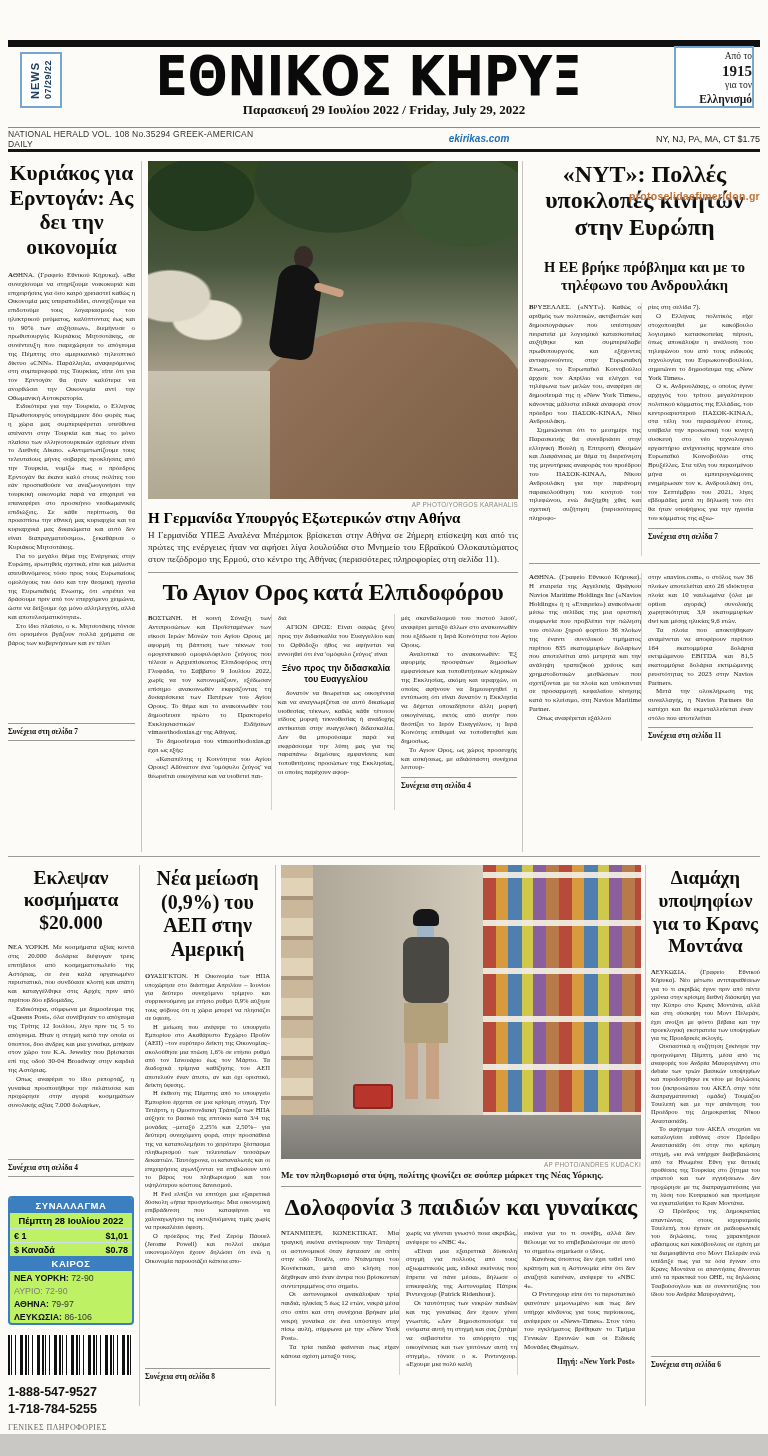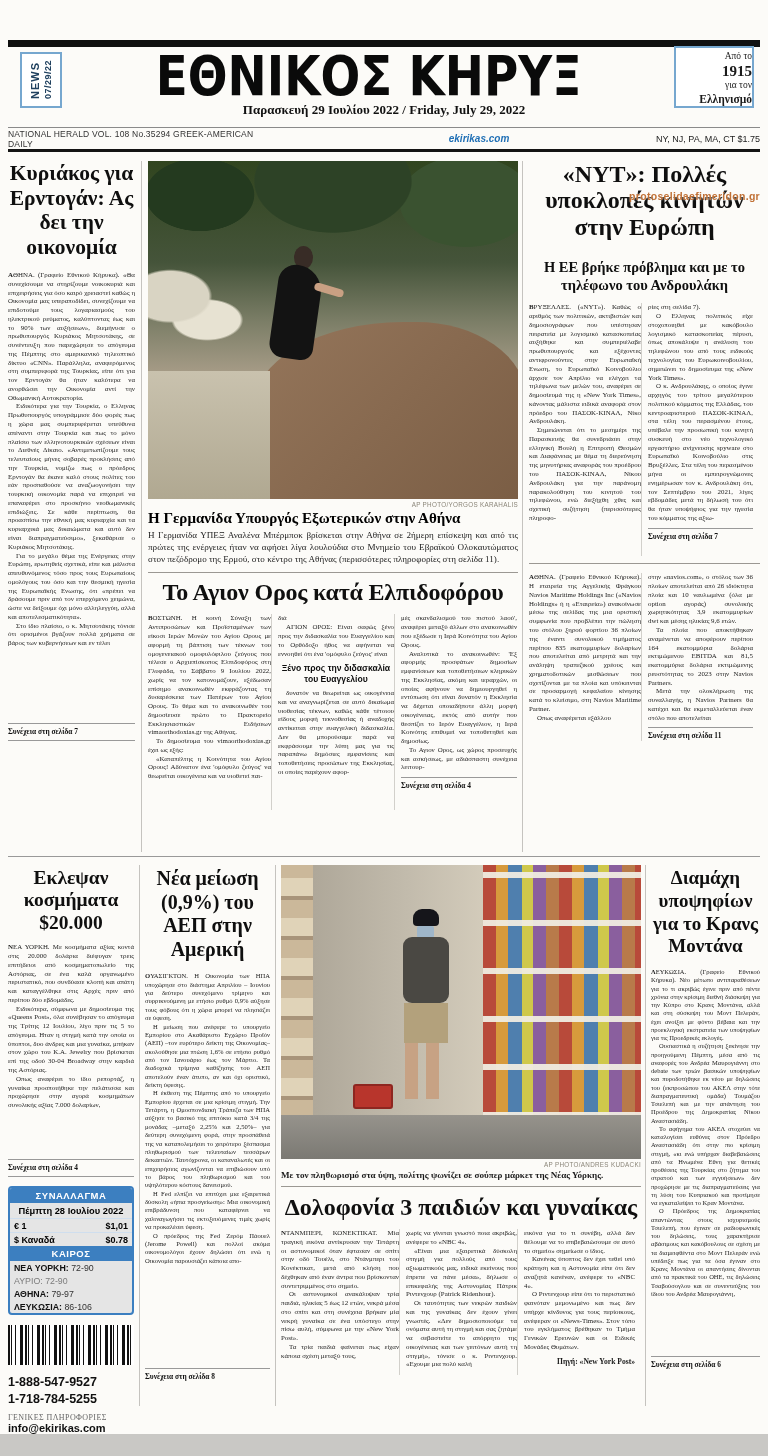--- a/index.html
+++ b/index.html
@@ -88,21 +88,21 @@
 
   
   .midrule{position:absolute;left:8px;top:856px;width:752px;height:1px;background:#999;}
   .sec2{position:absolute;left:8px;top:861px;width:752px;height:553px;}
   .sec2 .vdA{left:131px;top:4px;bottom:8px;}
   .sec2 .vdB{left:267px;top:4px;bottom:8px;}
   .sec2 .vdC{left:637px;top:4px;bottom:8px;}
   .colA{position:absolute;left:0;top:6px;width:126px;}
   .jew-h{font-size:19.5px;line-height:1.15;}
   .jew-body{margin-top:9px;height:211px;overflow:hidden;}
-  .fx-box{margin-top:9px;border:2px solid #3c7fc0;border-radius:4px;overflow:hidden;background:#e5e5e5;}
+  .fx-box{margin-top:19px;border:2px solid #3c7fc0;border-radius:4px;overflow:hidden;background:#bef264;}
   .fx-bar{background:#3c7fc0;color:#fff;font-family:"Liberation Sans",sans-serif;font-weight:bold;font-size:9.5px;text-align:center;padding:2px 0;letter-spacing:.5px;}
   .fx-date{font-weight:bold;font-size:9.3px;text-align:center;padding:3px 0 2px;font-family:"Liberation Sans",sans-serif;}
   .fx-row{display:flex;justify-content:space-between;font-family:"Liberation Sans",sans-serif;font-weight:bold;font-size:9px;padding:1.5px 4px;border-top:1px solid #cfdeee;}
   .w-row{font-family:"Liberation Sans",sans-serif;font-size:8.8px;padding:1.5px 4px;color:#333;}
   .w-row b{color:#111;}
   .w-row.dim,.w-row.dim b{color:#7c7c7c;font-weight:normal;}
   .barcode{margin-top:10px;height:40px;background:
      repeating-linear-gradient(90deg,#111 0 2px,#fff 2px 3px,#111 3px 4px,#fff 4px 7px,#111 7px 8px,#fff 8px 12px,#111 12px 15px,#fff 15px 17px);}
   .phones{margin-top:9px;font-family:"Liberation Sans",sans-serif;font-weight:bold;font-size:12.5px;line-height:1.3;color:#111;}
   .gen-label{margin-top:6px;font-family:Liberation Serif, serif;font-size:8px;color:#666;letter-spacing:.4px;}

